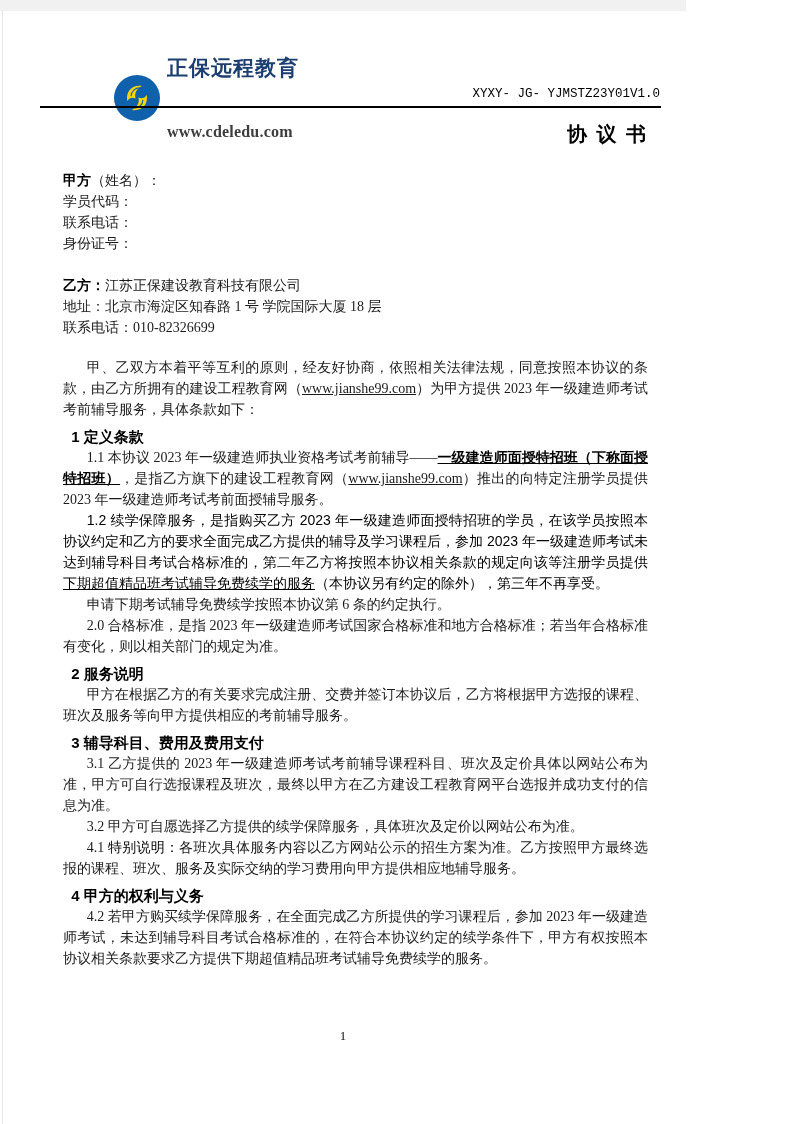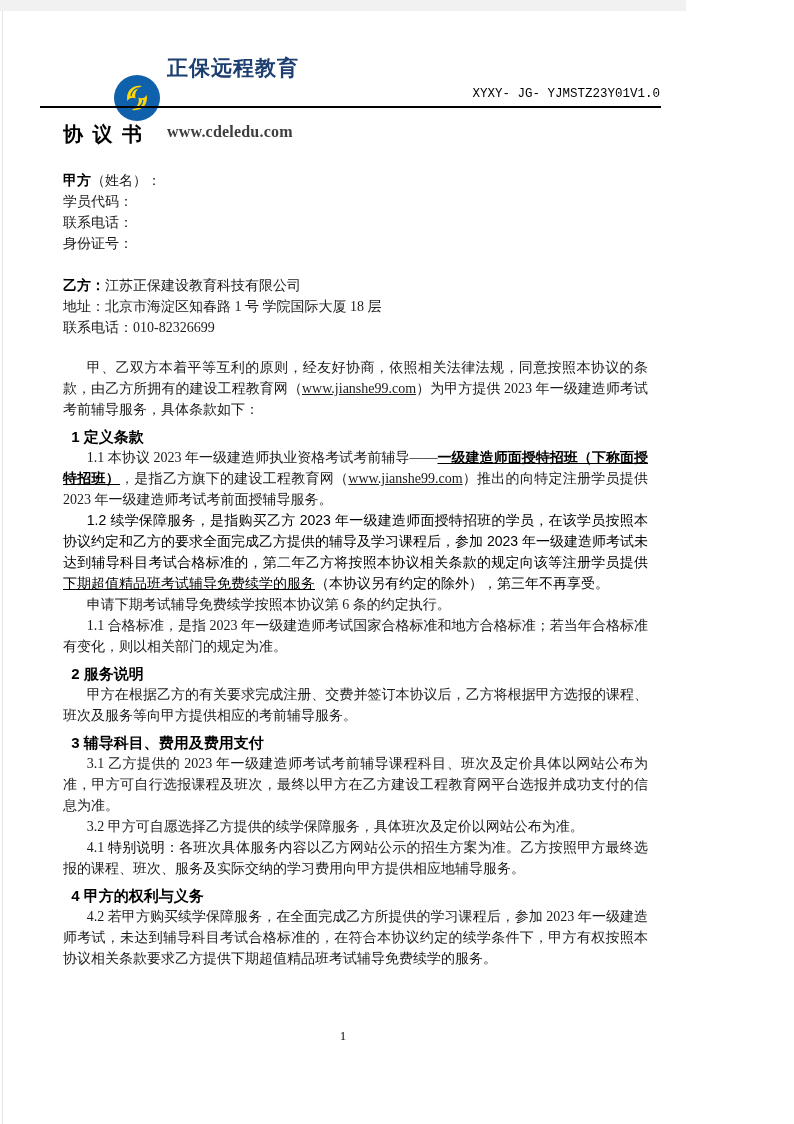--- a/index.html
+++ b/index.html
@@ -27,21 +27,21 @@
   .doc-code {
     position:absolute; right:26px; top:87px; color:#000;
     font-family:"Liberation Mono","DejaVu Sans Mono",monospace; font-size:12.5px;
   }
   .rule { position:absolute; left:40px; right:25px; top:106px; border-top:2px solid #000; }
 
   
   .content { position:absolute; left:63px; right:38px; top:0; text-align:justify; }
   .title {
     font-family:"Liberation Sans","DejaVu Sans",sans-serif; font-weight:700;
-    font-size:20px; color:#000; text-align:left; text-indent:0;
+    font-size:20px; color:#000; text-align:right; text-indent:0;
     margin:120px 0 0; line-height:28px; letter-spacing:2px;
   }
   p { margin:0; line-height:21px; text-indent:1.7em; }
   .noind { text-indent:0; }
   .party-a { margin-top:22px; }
   .party-b { margin-top:21px; }
   .intro { margin-top:19px; }
   .b { font-family:Liberation Serif, serif; font-weight:700; color:#000; }
   .sec-h {
     font-family:"Liberation Sans","DejaVu Sans",sans-serif; font-weight:700;
@@ -94,21 +94,21 @@
       <p class="noind">地址：北京市海淀区知春路 1 号 学院国际大厦 18 层</p>
       <p class="noind">联系电话：010-82326699</p>
     </div>
 
     <p class="intro"><span>甲、乙双方本着平等互利的原则，经友好协商，依照相关法律法规，同意按照本协议的条款，由乙方所拥有的建设工程教育网（</span><span class="lnk">www.jianshe99.com</span><span>）为甲方提供 2023 年一级建造师考试考前辅导服务，具体条款如下：</span></p>
 
     <h2 class="sec-h">1 定义条款</h2>
     <p><span>1.1 本协议 2023 年一级建造师执业资格考试考前辅导——</span><span class="em-u">一级建造师面授特招班（下称面授特招班）</span><span>，是指乙方旗下的建设工程教育网（</span><span class="lnk">www.jianshe99.com</span><span>）推出的向特定注册学员提供 2023 年一级建造师考试考前面授辅导服务。</span></p>
     <p class="bold-hei"><span>1.2 续学保障服务，是指购买乙方 2023 年一级建造师面授特招班的学员，在该学员按照本协议约定和乙方的要求全面完成乙方提供的辅导及学习课程后，参加 2023 年一级建造师考试未达到辅导科目考试合格标准的，第二年乙方将按照本协议相关条款的规定向该等注册学员提供</span><span class="u">下期超值精品班考试辅导免费续学的服务</span><span>（本协议另有约定的除外），第三年不再享受。</span></p>
     <p>申请下期考试辅导免费续学按照本协议第 6 条的约定执行。</p>
-    <p>1.1 合格标准，是指 2023 年一级建造师考试国家合格标准和地方合格标准；若当年合格标准有变化，则以相关部门的规定为准。</p>
+    <p>2.0 合格标准，是指 2023 年一级建造师考试国家合格标准和地方合格标准；若当年合格标准有变化，则以相关部门的规定为准。</p>
 
     <h2 class="sec-h">2 服务说明</h2>
     <p>甲方在根据乙方的有关要求完成注册、交费并签订本协议后，乙方将根据甲方选报的课程、班次及服务等向甲方提供相应的考前辅导服务。</p>
 
     <h2 class="sec-h">3 辅导科目、费用及费用支付</h2>
     <p>3.1 乙方提供的 2023 年一级建造师考试考前辅导课程科目、班次及定价具体以网站公布为准，甲方可自行选报课程及班次，最终以甲方在乙方建设工程教育网平台选报并成功支付的信息为准。</p>
     <p>3.2 甲方可自愿选择乙方提供的续学保障服务，具体班次及定价以网站公布为准。</p>
     <p><span>4.1 </span><span class="bold-hei">特别说明：</span><span>各班次具体服务内容以乙方网站公示的招生方案为准。乙方按照甲方最终选报的课程、班次、服务及实际交纳的学习费用向甲方提供相应地辅导服务。</span></p>
 
     <h2 class="sec-h">4 甲方的权利与义务</h2>

